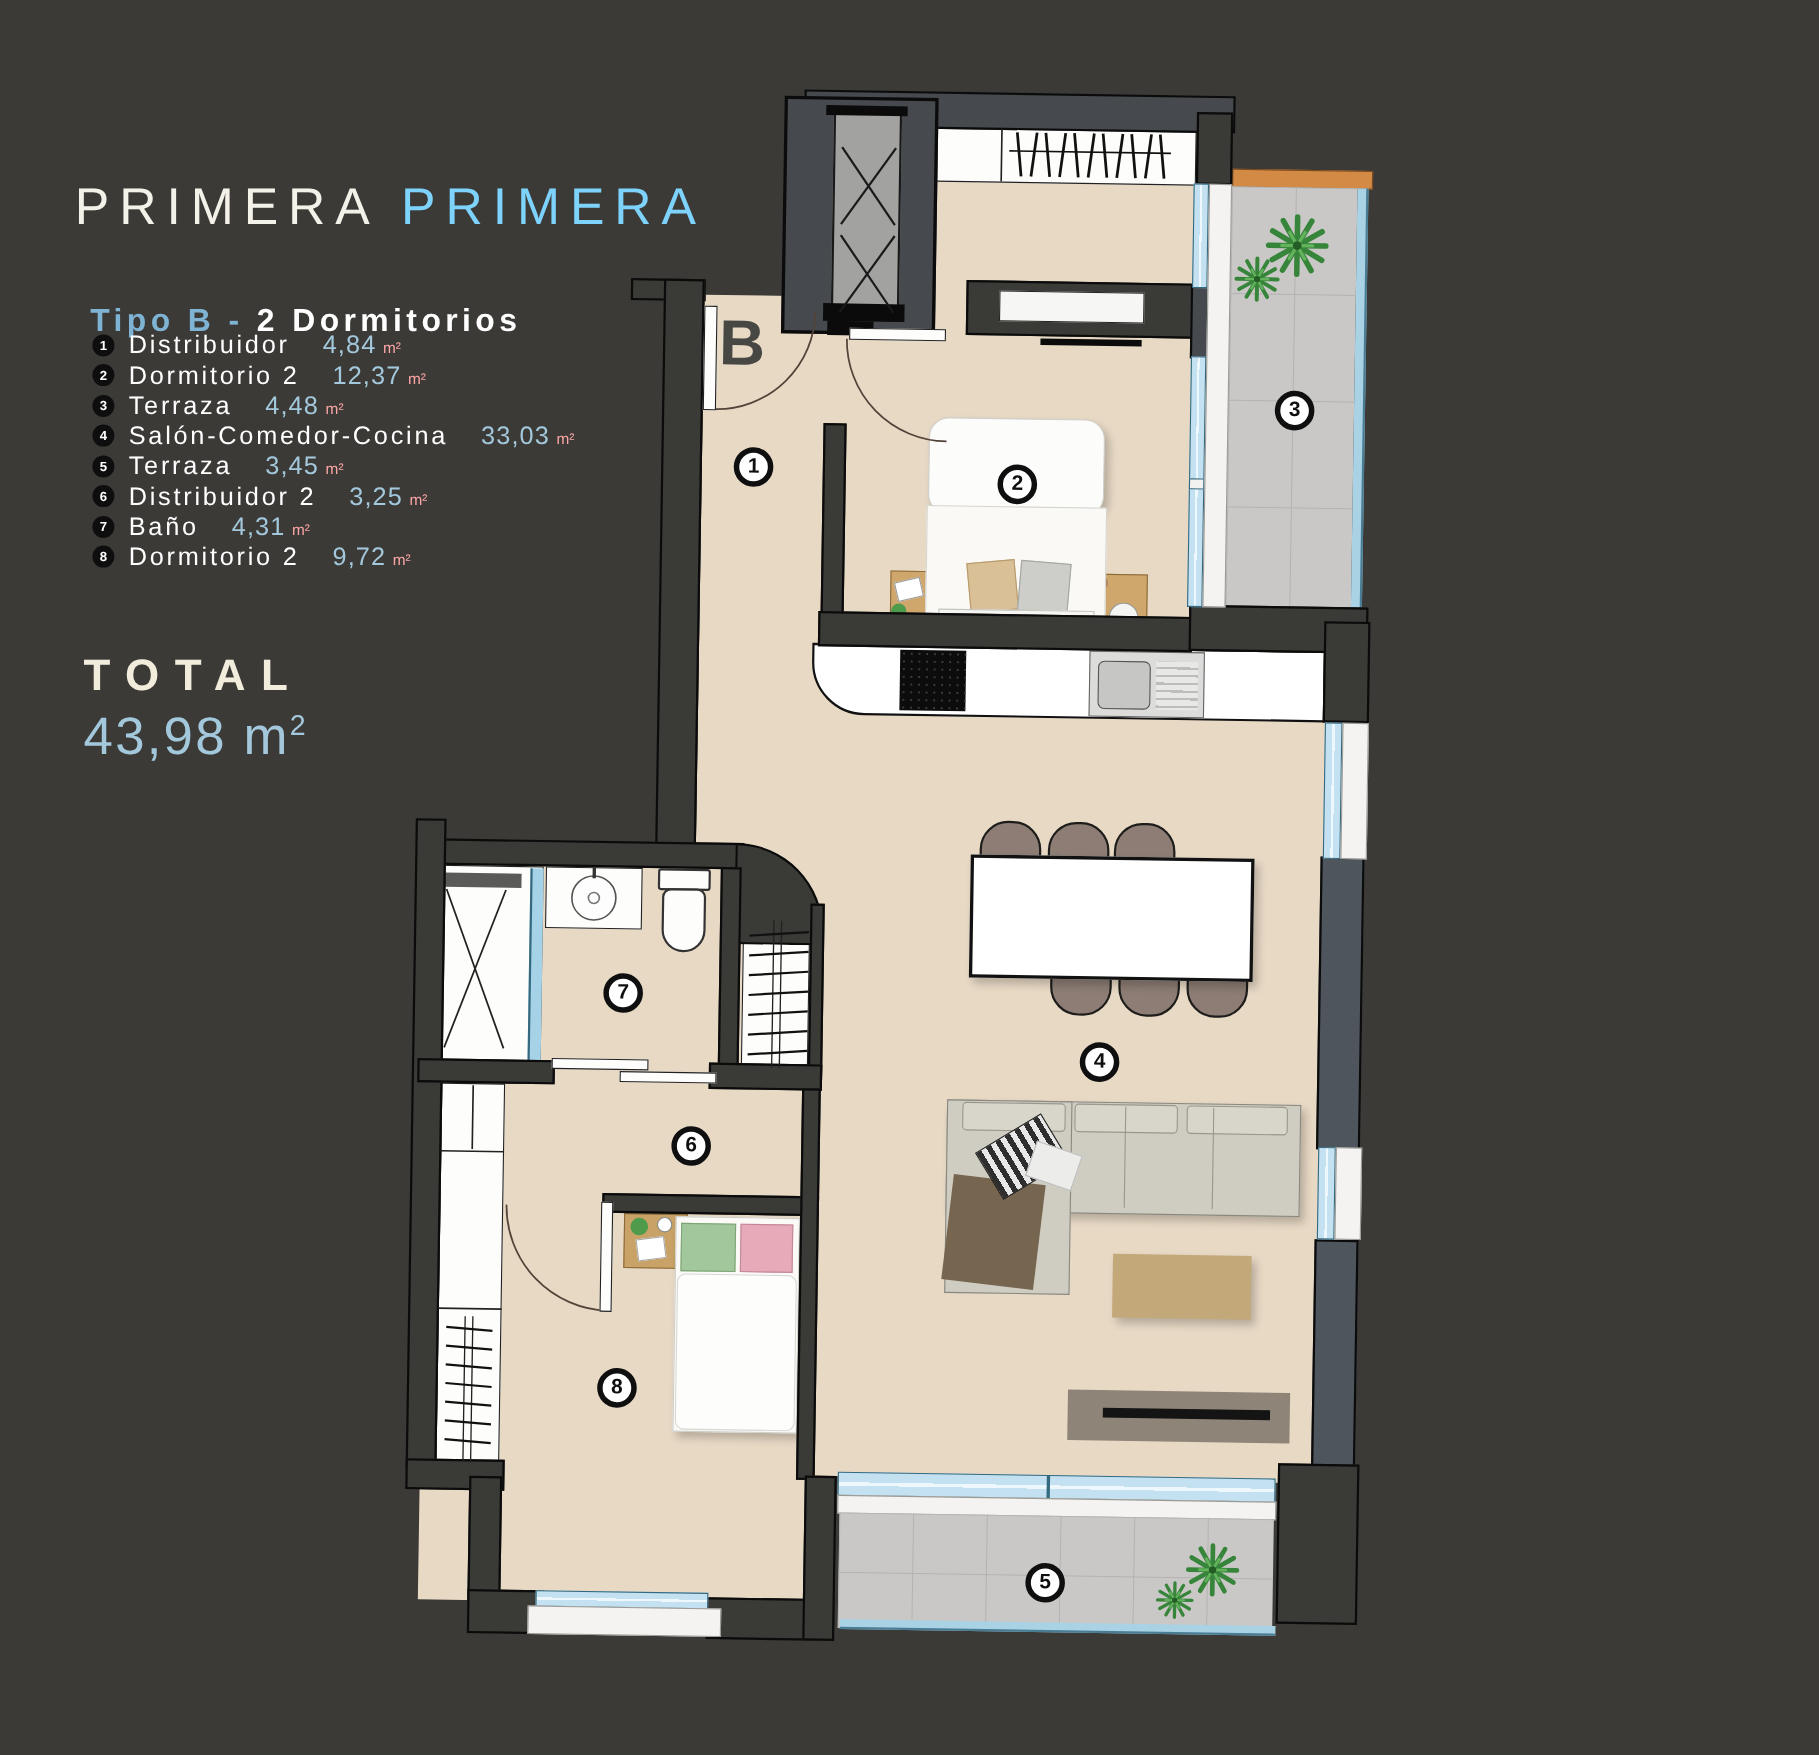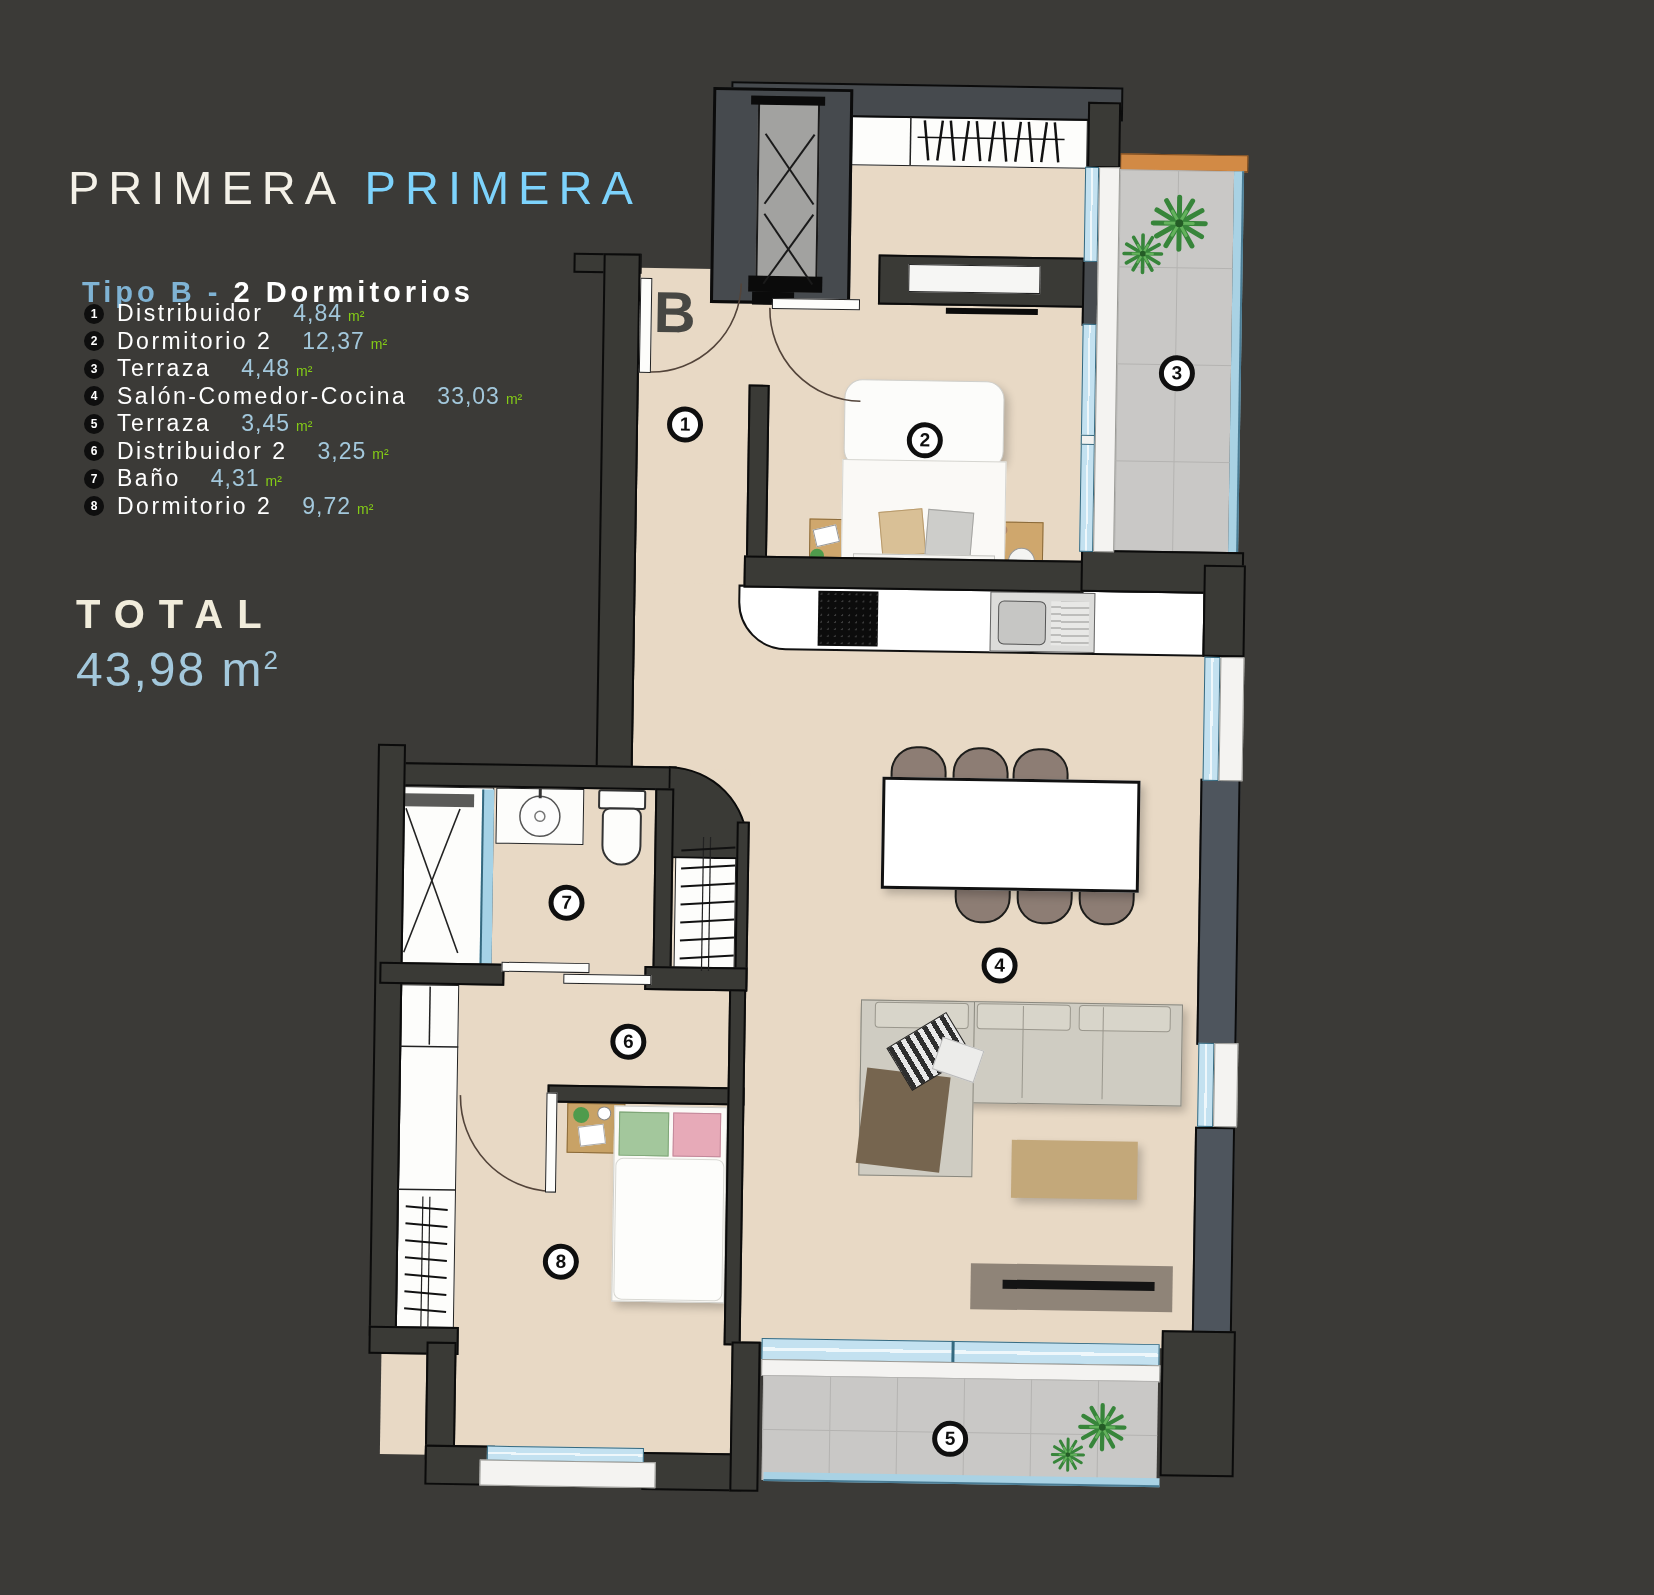--- a/index.html
+++ b/index.html
@@ -14,21 +14,21 @@
   .title .sec{color:#7dd3fc;}
   .subtitle{left:82px;top:244px;font-size:29px;font-weight:bold;letter-spacing:4px;color:#fff;white-space:nowrap;margin-top:32px;}
   .subtitle .acc{color:#7fb3d4;}
   .legend{left:84px;top:300px;width:560px;}
   .lrow{display:flex;align-items:baseline;height:27.5px;white-space:nowrap;}
   .lnum{display:inline-flex;align-items:center;justify-content:center;width:20px;height:20px;min-width:20px;
         background:#0e0e0e;color:#fff;border-radius:50%;font-size:12px;font-weight:bold;
         margin-right:13px;align-self:center;}
   .lname{color:#fff;font-size:23px;letter-spacing:2.5px;}
   .lval{color:#a3c8dc;font-size:23px;margin-left:30px;letter-spacing:1px;}
-  .lunit{color:#84cc16;font-size:14px;margin-left:6px;}
+  .lunit{color:#fca5a5;font-size:14px;margin-left:6px;}
   .total-label{left:76px;top:592px;font-size:40px;font-weight:bold;letter-spacing:14px;color:#f1ecdb;}
   .total-value{left:76px;top:642px;font-size:48px;color:#a3c8dc;letter-spacing:2px;}
   .total-value sup{font-size:26px;}
   
   .floor{background:#e8d9c5;}
   .wA{background:#464a4e;border:2px solid #0b0b0b;}
   .wB{background:#3a3a36;border:2px solid #0b0b0b;}
   .wC{background:#4e555d;border:2px solid #0b0b0b;}
   .blk{background:#0b0b0b;}
   .white{background:#fdfdfb;border:1px solid #222;}

